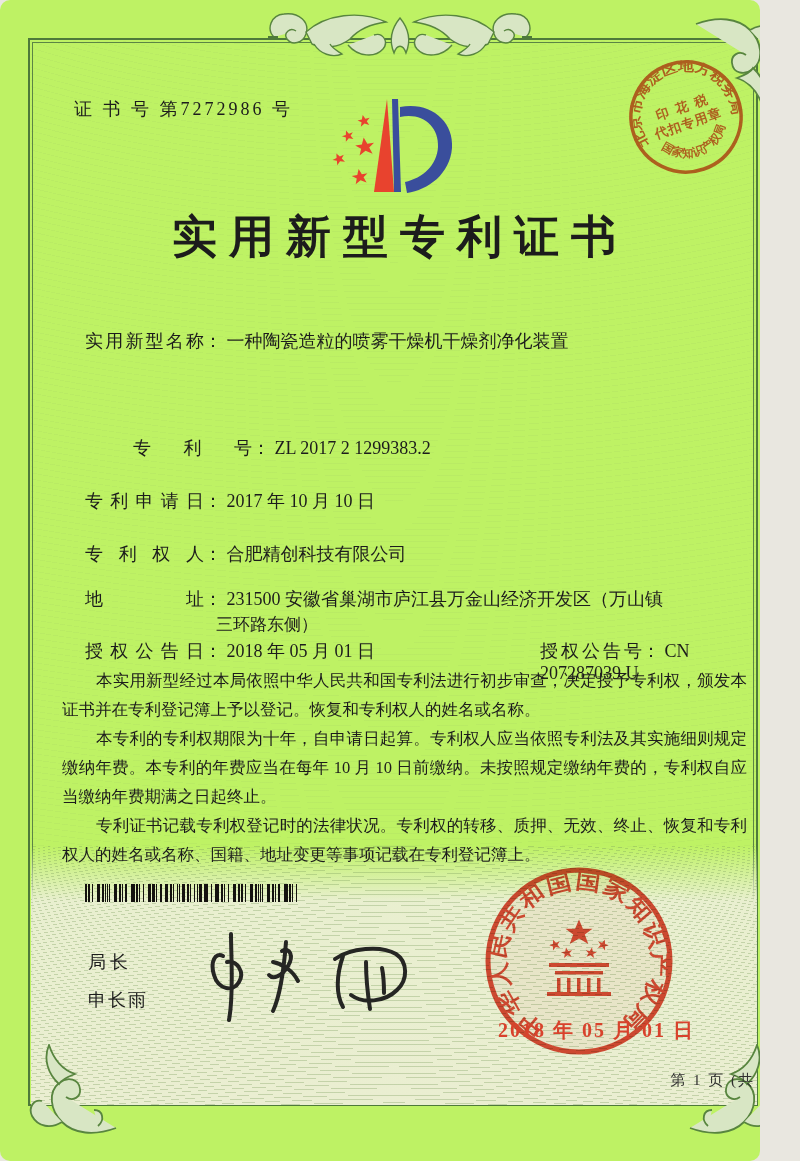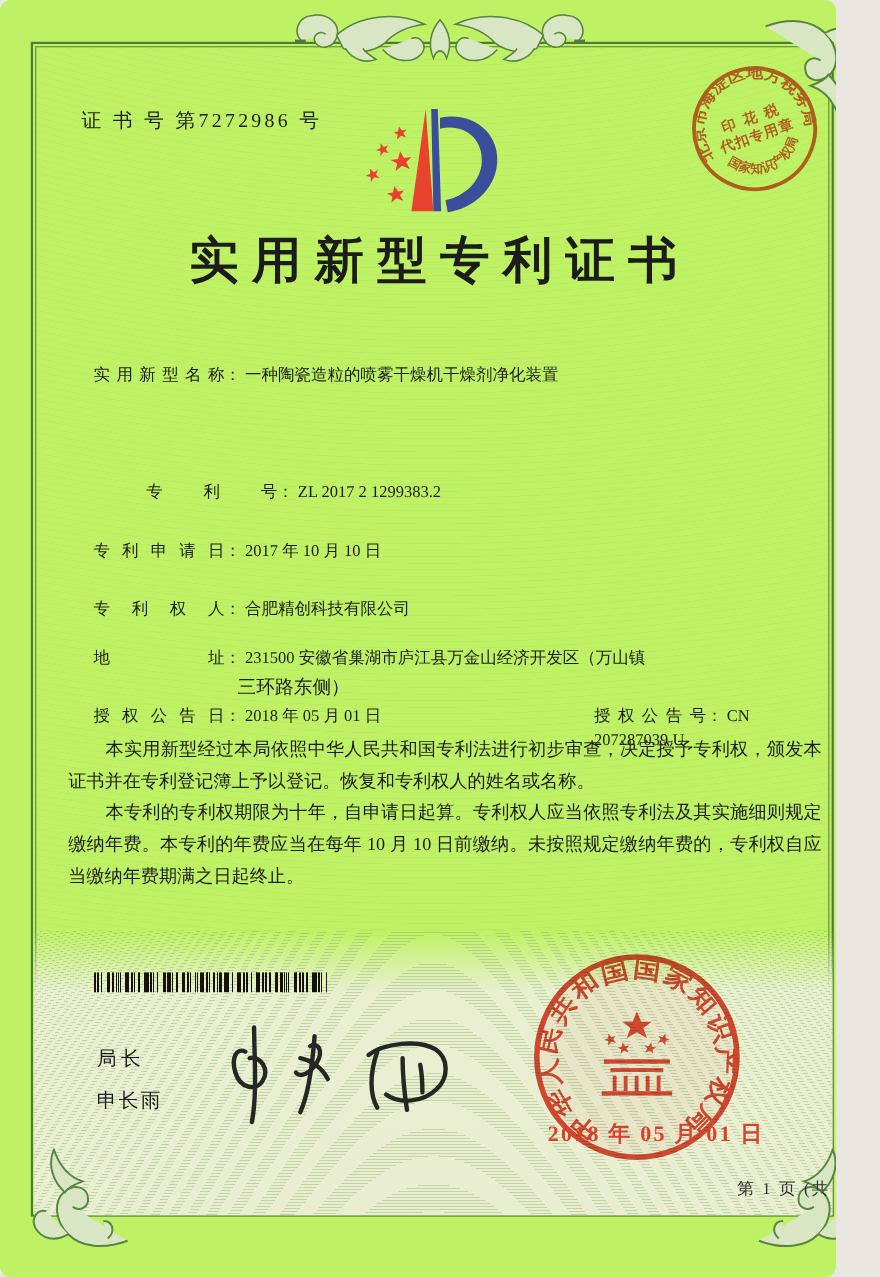--- a/index.html
+++ b/index.html
@@ -13,21 +13,21 @@
     background-image:
       repeating-radial-gradient(140% 90% at 50% -70%, rgba(122,156,92,0.34) 0 1px, rgba(122,156,92,0) 1px 6px),
       linear-gradient(180deg, rgba(235,239,213,0) 0, rgba(235,239,213,.95) 55px, #eaeed1 100%);}
   .texture{position:absolute;left:31px;top:41px;width:726px;height:810px;opacity:.16;z-index:0;
     background-image:repeating-radial-gradient(150% 100% at 50% -80%, rgba(130,160,100,.5) 0 1px, rgba(130,160,100,0) 1px 8px);}
   .orn{position:absolute;z-index:2;}
   
   .abs{position:absolute;z-index:3;}
   .cert-no{left:74px;top:97px;font-size:18px;letter-spacing:3px;}
   .title{left:0;top:207px;width:800px;text-align:center;font-size:45px;font-weight:bold;letter-spacing:12px;}
-  .row{left:85px;width:660px;font-size:15px;line-height:22px;font-family:Liberation Serif, serif;}
+  .row{left:85px;width:660px;font-size:18px;line-height:22px;font-family:Liberation Serif, serif;}
   .lbl{display:inline-block;width:119px;text-align:justify;text-align-last:justify;vertical-align:top;}
   .val{vertical-align:top;}
   .addr2{left:216px;font-size:17px;}
   .grant-right{position:absolute;left:455px;top:0;}
   .grant-right .lbl{width:102px;}
   .paras{left:62px;top:666px;width:685px;font-size:16.5px;line-height:29px;text-align:justify;}
   .paras p{margin:0;text-indent:34px;}
   .barcode{left:85px;top:884px;width:212px;height:18px;z-index:2;
     background-image:
       repeating-linear-gradient(90deg,#14120f 0 2px,transparent 2px 3px,#14120f 3px 4px,transparent 4px 7px,#14120f 7px 8px,transparent 8px 12px,#14120f 12px 15px,transparent 15px 17px),
@@ -137,20 +137,21 @@
     <span class="val">2018 年 05 月 01 日</span>
     <span class="grant-right">
       <span class="lbl">授权公告号</span><span>：</span>
       <span class="val">CN 207287039 U</span>
     </span>
   </div>
 
   <div class="abs paras">
     <p>本实用新型经过本局依照中华人民共和国专利法进行初步审查，决定授予专利权，颁发本证书并在专利登记簿上予以登记。恢复和专利权人的姓名或名称。</p>
     <p>本专利的专利权期限为十年，自申请日起算。专利权人应当依照专利法及其实施细则规定缴纳年费。本专利的年费应当在每年 10 月 10 日前缴纳。未按照规定缴纳年费的，专利权自应当缴纳年费期满之日起终止。</p>
+    <p>专利证书记载专利权登记时的法律状况。专利权的转移、质押、无效、终止、恢复和专利权人的姓名或名称、国籍、地址变更等事项记载在专利登记簿上。</p>
   </div>
 
   <div class="abs barcode"></div>
 
   <div class="abs director-title">局长</div>
   <div class="abs director-name">申长雨</div>
 
   <svg class="abs sig" width="240" height="110" viewBox="0 0 240 110">
     <g fill="none" stroke="#161616" stroke-width="4" stroke-linecap="round" opacity="0.92">
       <path d="M38,38 C30,34 25,44 29,57 C33,71 48,75 54,64 C60,54 52,42 42,44"></path>

